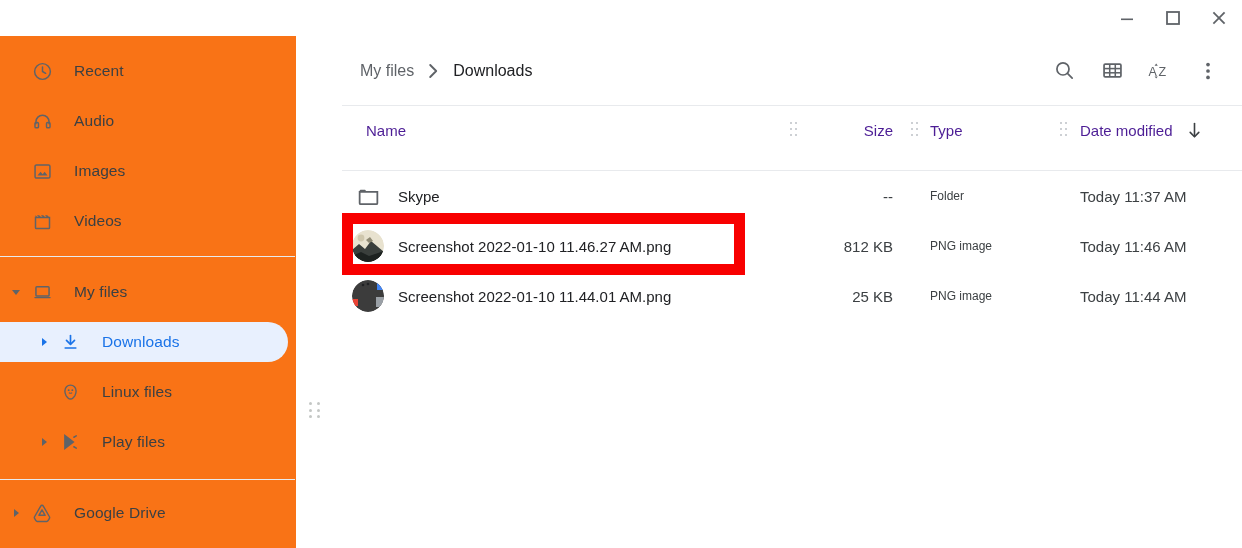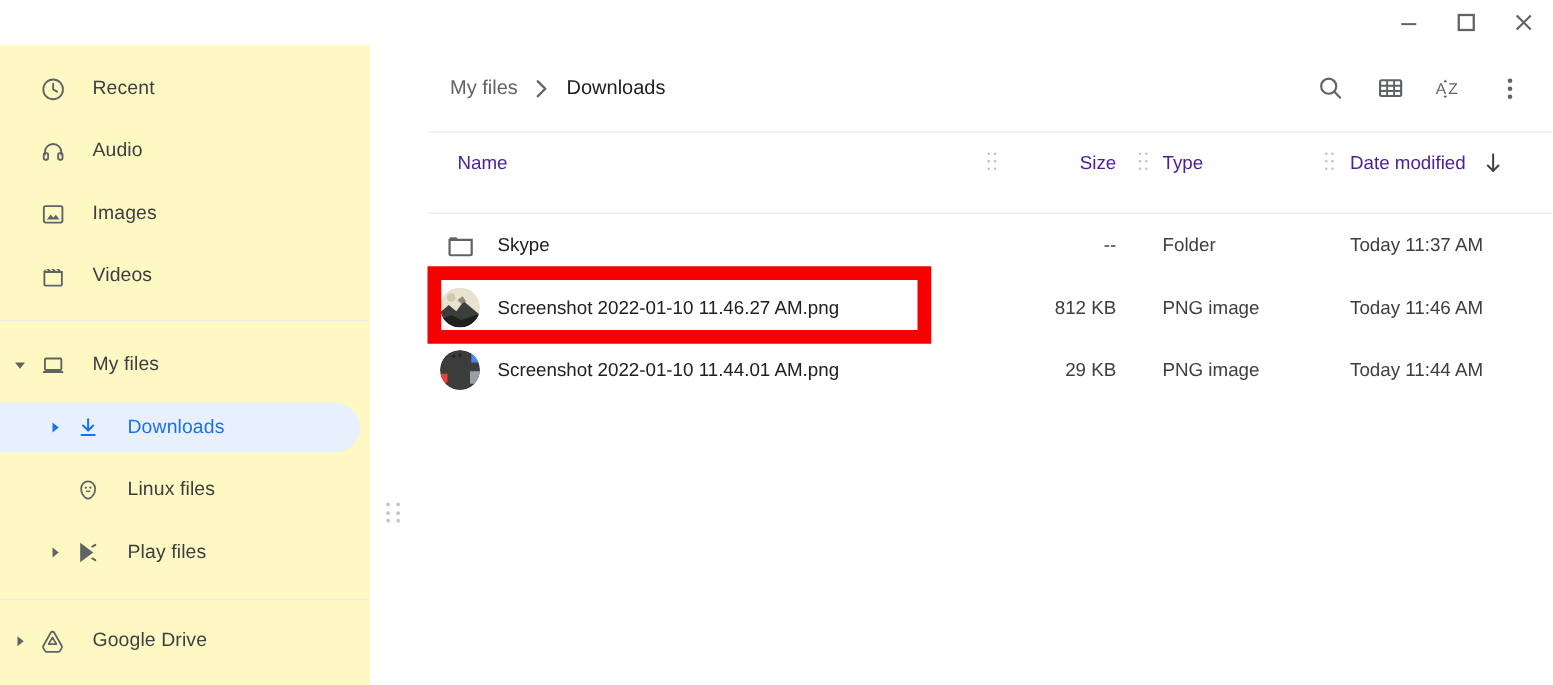--- a/index.html
+++ b/index.html
@@ -35,21 +35,21 @@
   }
   .win-btn svg { display: block; }
 
   
   .sidebar {
     position: absolute;
     left: 0;
     top: 36px;
     width: 296px;
     height: 512px;
-    background: #fef9c3;
+    background: #f97316;
   }
   .nav-item {
     display: flex;
     align-items: center;
     height: 40px;
     position: relative;
     cursor: default;
     border-top-right-radius: 20px;
     border-bottom-right-radius: 20px;
     box-sizing: border-box;
@@ -284,21 +284,21 @@
   .cell-size {
     position: absolute;
     right: 349px;
     font-size: 15px;
     color: #3c4043;
     text-align: right;
   }
   .cell-type {
     position: absolute;
     left: 608px;
-    font-size: 15px;
+    font-size: 12px;
     color: #3c4043;
     white-space: nowrap;
   }
   .cell-date {
     position: absolute;
     left: 758px;
     font-size: 15px;
     color: #3c4043;
     white-space: nowrap;
   }
@@ -620,21 +620,21 @@
               <rect x="25" y="3" width="7" height="7" fill="#4285f4"></rect>
               <rect x="0" y="19" width="6" height="7" fill="#ea4335"></rect>
               <rect x="24" y="17" width="8" height="10" fill="#9aa0a6"></rect>
               <circle cx="11" cy="5" r="1.3" fill="#202124"></circle>
               <circle cx="16" cy="4" r="1.3" fill="#202124"></circle>
             </g>
           </svg>
         </span>
       </span>
       <span class="cell-name">Screenshot 2022-01-10 11.44.01 AM.png</span>
-      <span class="cell-size">29 KB</span>
+      <span class="cell-size">25 KB</span>
       <span class="cell-type">PNG image</span>
       <span class="cell-date">Today 11:44 AM</span>
     </div>
 
   </div>
 </div>
 
 <div class="highlight-box"></div>
 
 </body></html>

